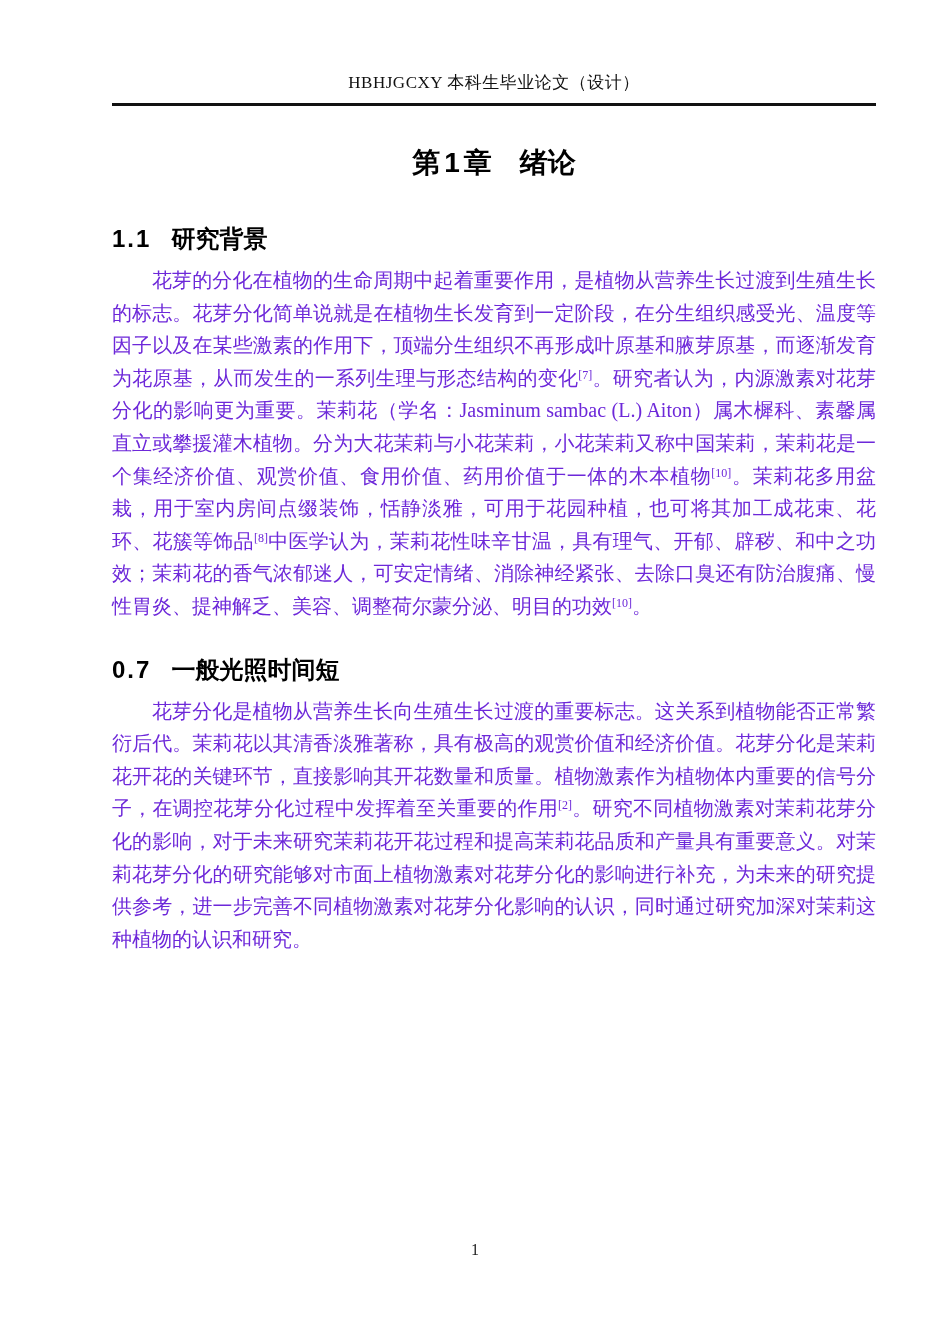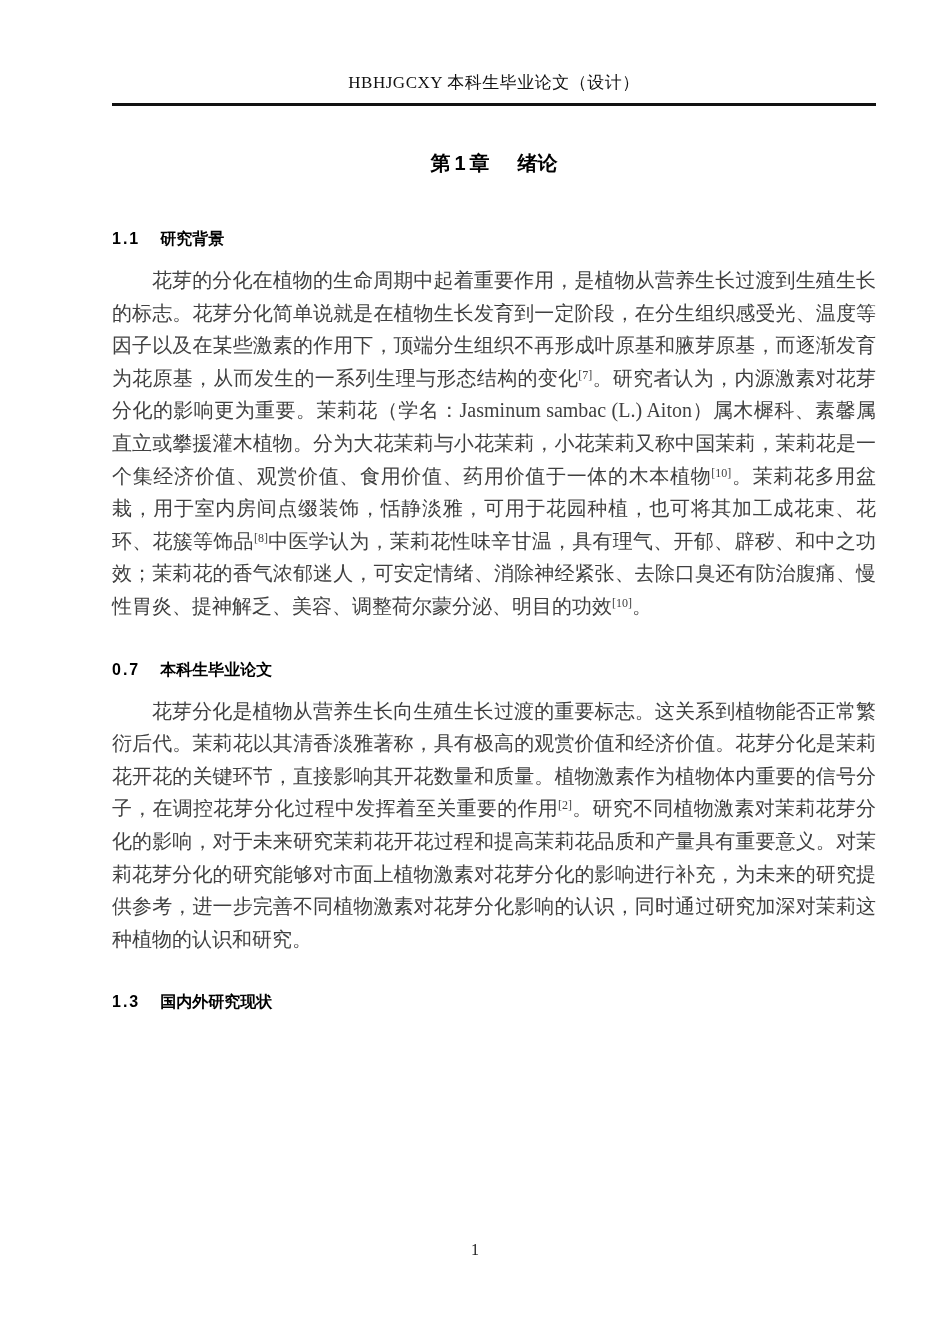--- a/index.html
+++ b/index.html
@@ -32,44 +32,44 @@
     margin-top: 8px;
     border: 0;
     border-bottom: 3px solid #111;
     height: 0;
   }
   .chapter-heading {
     margin: 40px 0 0 0;
     text-align: center;
     font-family: "Liberation Sans", "DejaVu Sans", sans-serif;
     font-weight: 700;
-    font-size: 20px;
+    font-size: 28px;
     line-height: 34px;
     color: #000;
   }
   .chapter-heading .num { letter-spacing: 4px; }
   .chapter-heading .gap { display: inline-block; width: 24px; }
   .section h2 {
     margin: 32px 0 0 0;
     font-family: "Liberation Sans", "DejaVu Sans", sans-serif;
     font-weight: 700;
-    font-size: 16px;
+    font-size: 24px;
     line-height: 30px;
     color: #000;
   }
   #sections > section:first-child h2 { margin-top: 44px; }
   .section h2 .sec-num { letter-spacing: 2px; margin-right: 20px; }
   .para {
     margin: 10px 0 0 0;
     font-size: 20px;
     line-height: 32.6px;
     text-align: justify;
     text-justify: inter-ideograph;
     text-indent: 2em;
-    color: #404040;
+    color: #6d28d9;
     word-break: break-word;
   }
   .para sup {
     font-size: 12px;
     line-height: 0;
     vertical-align: 6px;
     letter-spacing: 0;
   }
   .page-footer {
     position: absolute;
@@ -101,31 +101,28 @@
     <h2>
       <span class="sec-num">1.1</span><span>研究背景</span>
     </h2>
     <div>
             <p class="para">花芽的分化在植物的生命周期中起着重要作用，是植物从营养生长过渡到生殖生长的标志。花芽分化简单说就是在植物生长发育到一定阶段，在分生组织感受光、温度等因子以及在某些激素的作用下，顶端分生组织不再形成叶原基和腋芽原基，而逐渐发育为花原基，从而发生的一系列生理与形态结构的变化<sup>[7]</sup>。研究者认为，内源激素对花芽分化的影响更为重要。茉莉花（学名：Jasminum sambac (L.) Aiton）属木樨科、素馨属直立或攀援灌木植物。分为大花茉莉与小花茉莉，小花茉莉又称中国茉莉，茉莉花是一个集经济价值、观赏价值、食用价值、药用价值于一体的木本植物<sup>[10]</sup>。茉莉花多用盆栽，用于室内房间点缀装饰，恬静淡雅，可用于花园种植，也可将其加工成花束、花环、花簇等饰品<sup>[8]</sup>中医学认为，茉莉花性味辛甘温，具有理气、开郁、辟秽、和中之功效；茉莉花的香气浓郁迷人，可安定情绪、消除神经紧张、去除口臭还有防治腹痛、慢性胃炎、提神解乏、美容、调整荷尔蒙分泌、明目的功效<sup>[10]</sup>。</p>
           </div>
   </section>
 
   <section class="section">
     <h2>
-      <span class="sec-num">0.7</span><span>本科生毕业论文</span>
+      <span class="sec-num">0.7</span><span>一般光照时间短</span>
     </h2>
     <div>
             <p class="para">花芽分化是植物从营养生长向生殖生长过渡的重要标志。这关系到植物能否正常繁衍后代。茉莉花以其清香淡雅著称，具有极高的观赏价值和经济价值。花芽分化是茉莉花开花的关键环节，直接影响其开花数量和质量。植物激素作为植物体内重要的信号分子，在调控花芽分化过程中发挥着至关重要的作用<sup>[2]</sup>。研究不同植物激素对茉莉花芽分化的影响，对于未来研究茉莉花开花过程和提高茉莉花品质和产量具有重要意义。对茉莉花芽分化的研究能够对市面上植物激素对花芽分化的影响进行补充，为未来的研究提供参考，进一步完善不同植物激素对花芽分化影响的认识，同时通过研究加深对茉莉这种植物的认识和研究。</p>
           </div>
   </section>
 
   <section class="section">
-    <h2>
-      <span class="sec-num">1.3</span><span>国内外研究现状</span>
-    </h2>
   </section>
 </div>
 
   </div>
 
   <div class="page-footer">
     <span>1</span>
   </div>
 </div>
 

